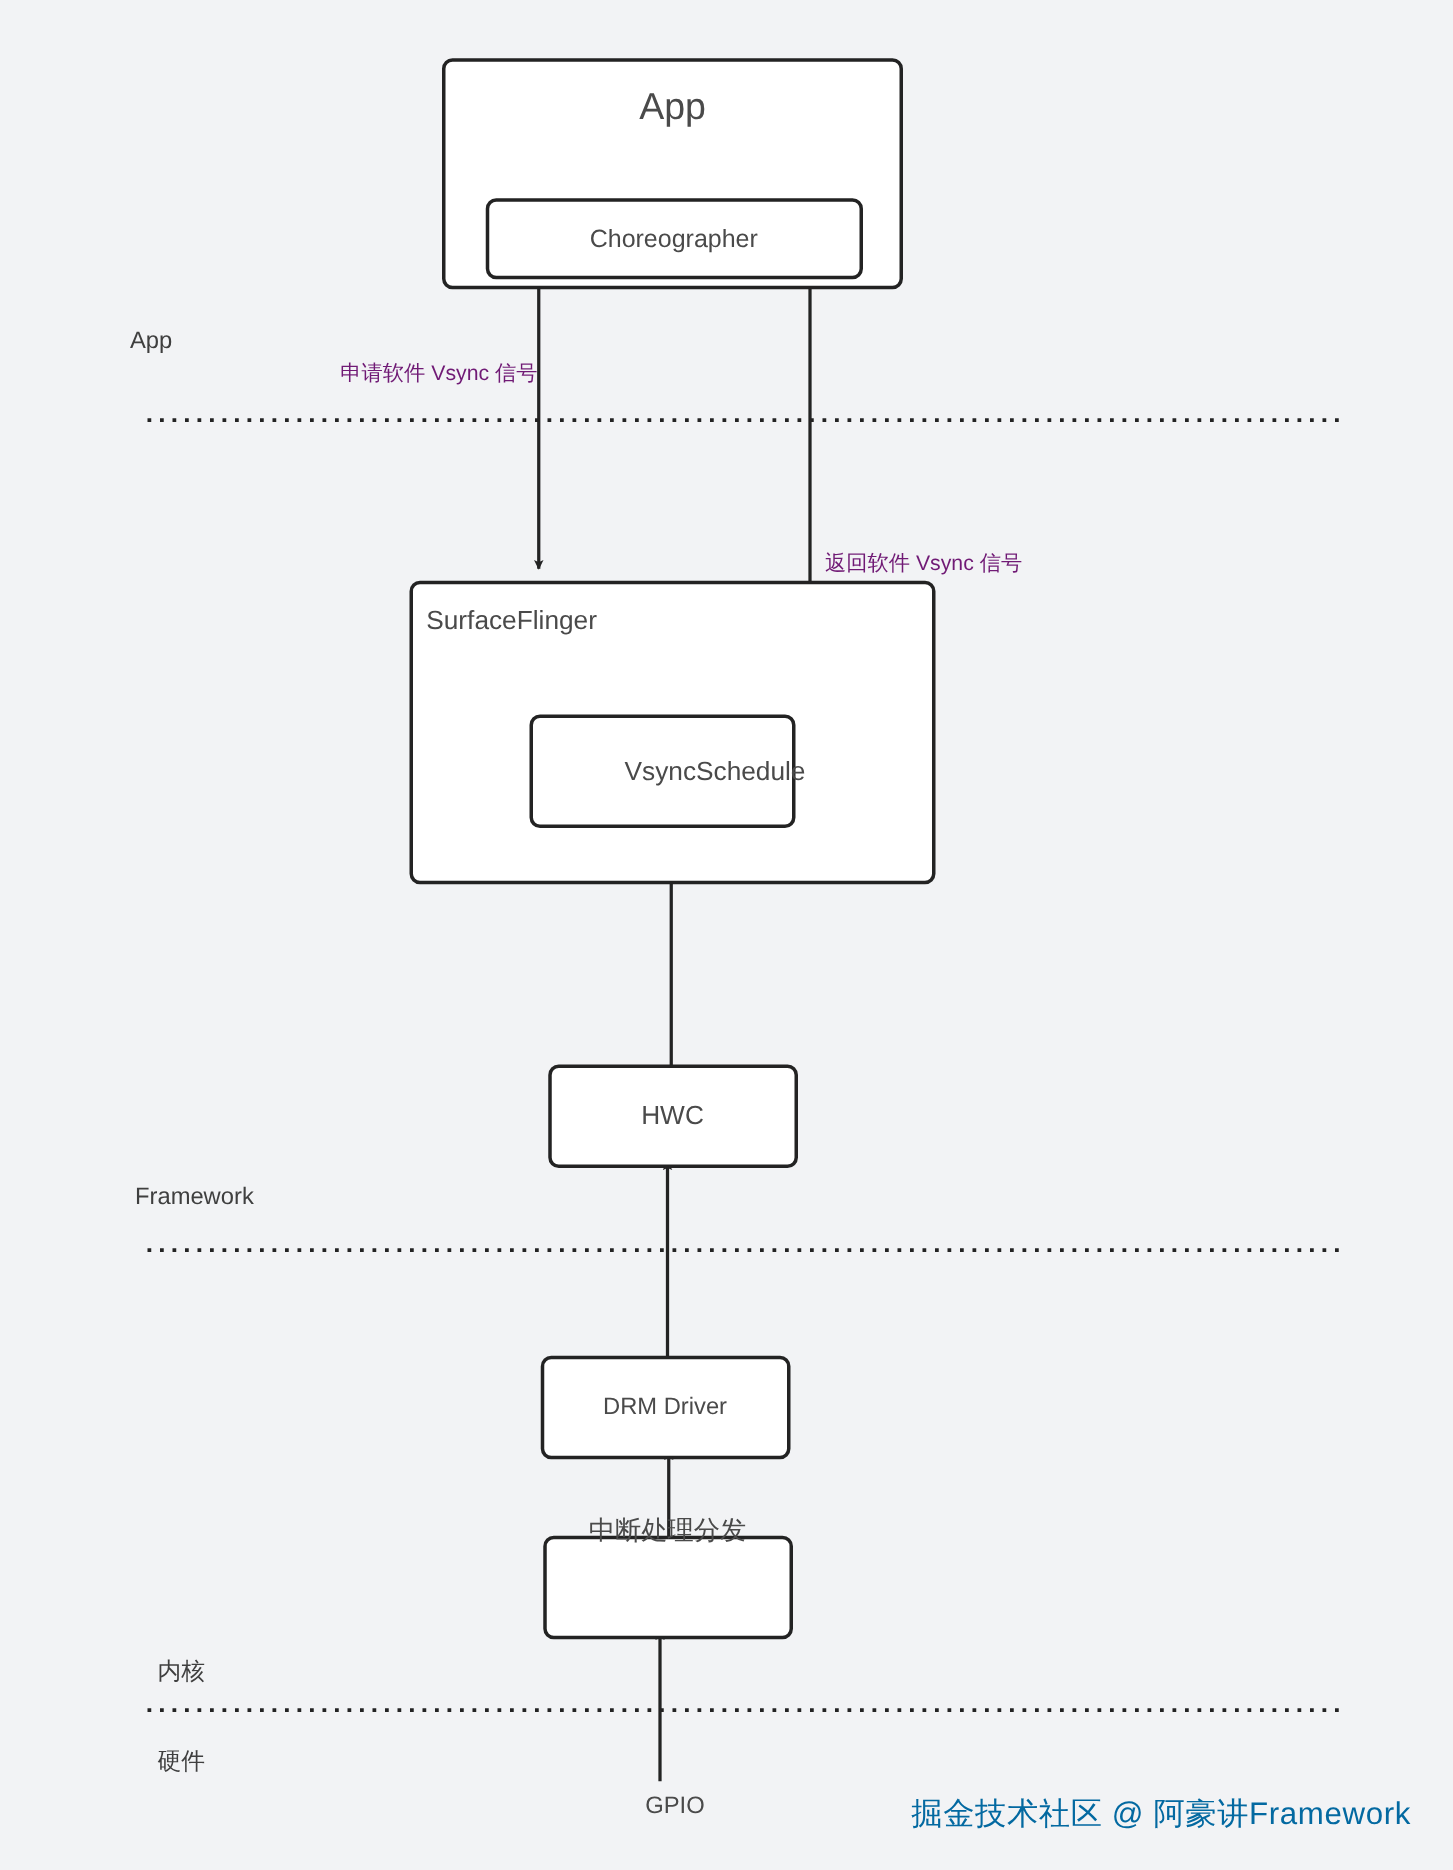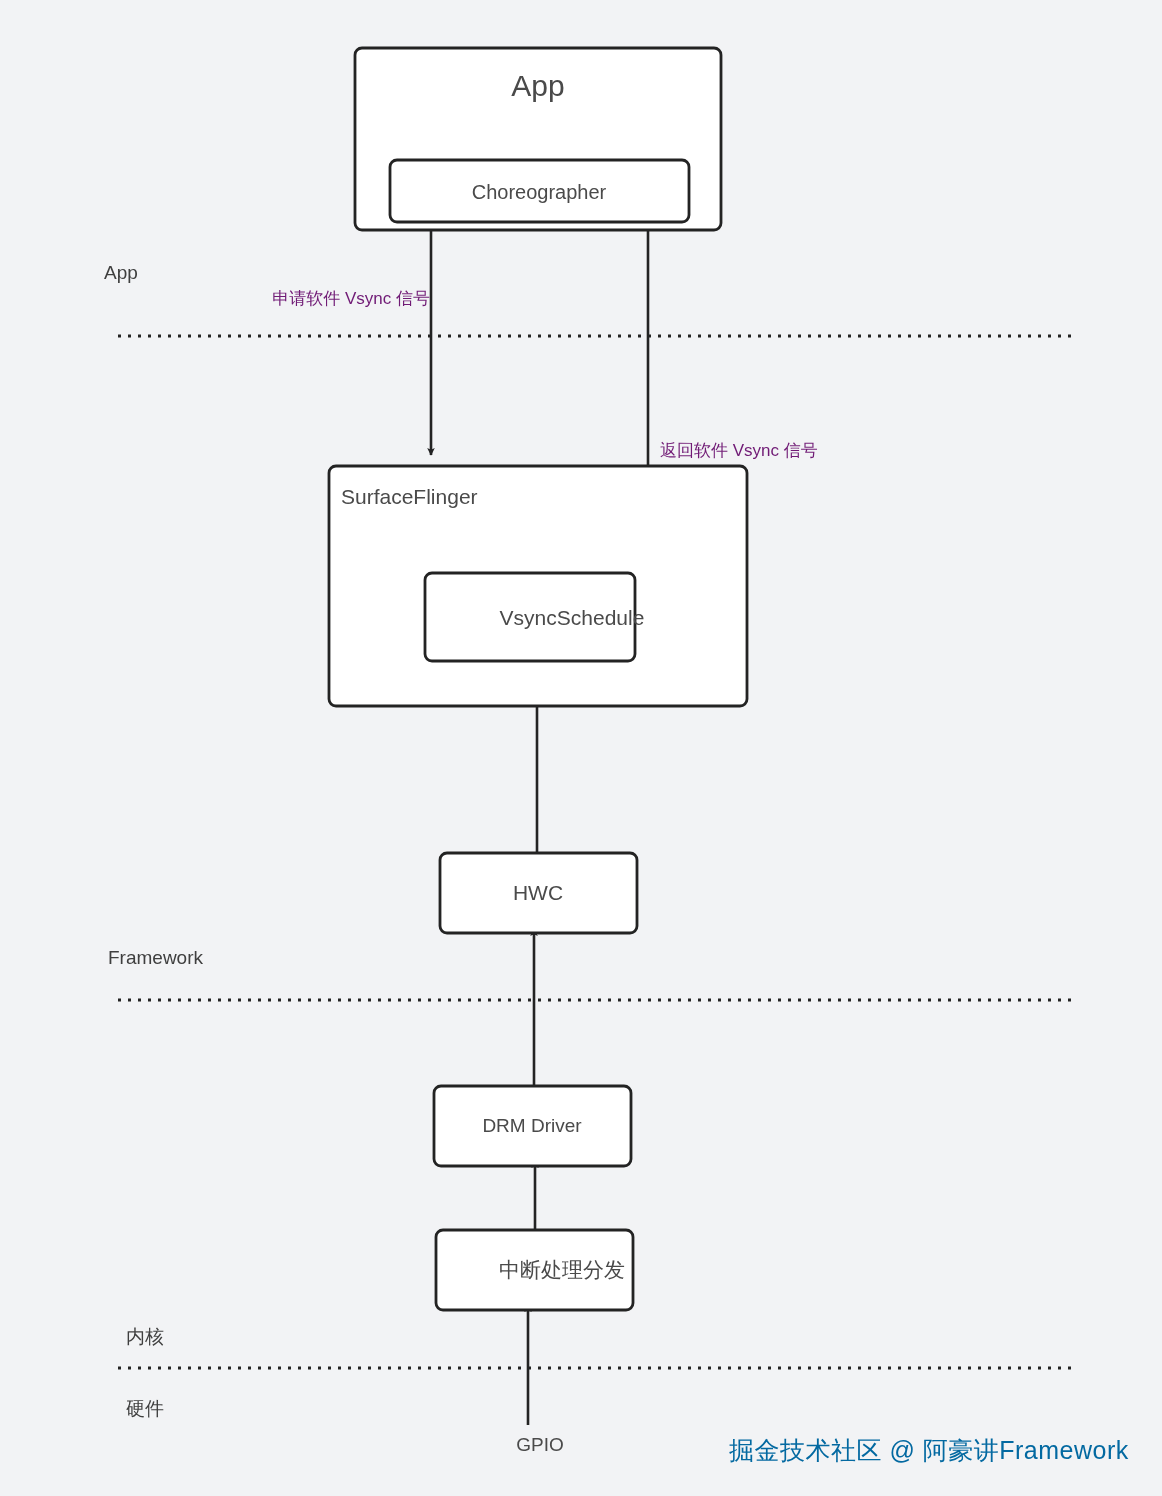--- a/index.html
+++ b/index.html
@@ -109,21 +109,21 @@
 <div class="node-label box-title-center title-choreo" style="left:539px; top:192px;">Choreographer</div>
 
 <div class="node-label title-sf" style="left:341px; top:485px;">SurfaceFlinger</div>
 
 <div class="node-label box-title-center title-vsync" style="left:530px; top:618px;">VsyncSchedule</div>
 
 <div class="node-label box-title-center title-hwc" style="left:538px; top:893px;">HWC</div>
 
 <div class="node-label box-title-center title-drm" style="left:532px; top:1126px;">DRM Driver</div>
 
-<div class="node-label box-title-center title-irq" style="left:534px; top:1270px;margin-left:28px;">中断处理分发</div>
+<div class="node-label box-title-center title-irq" style="left:534px; top:1224px;">中断处理分发</div>
 
 <div class="node-label box-title-center title-gpio" style="left:540px; top:1445px;">GPIO</div>
 
 <div class="layer-label" style="left:104px; top:262px;">App</div>
 <div class="layer-label" style="left:108px; top:947px;">Framework</div>
 <div class="layer-label" style="left:126px; top:1324px;">内核</div>
 <div class="layer-label" style="left:126px; top:1396px;">硬件</div>
 
 <div class="edge-label" style="left:430px; top:287px;">申请软件 Vsync 信号</div>
 <div class="edge-label left-anchor" style="left:660px; top:397px;margin-top:42px;">返回软件 Vsync 信号</div>

